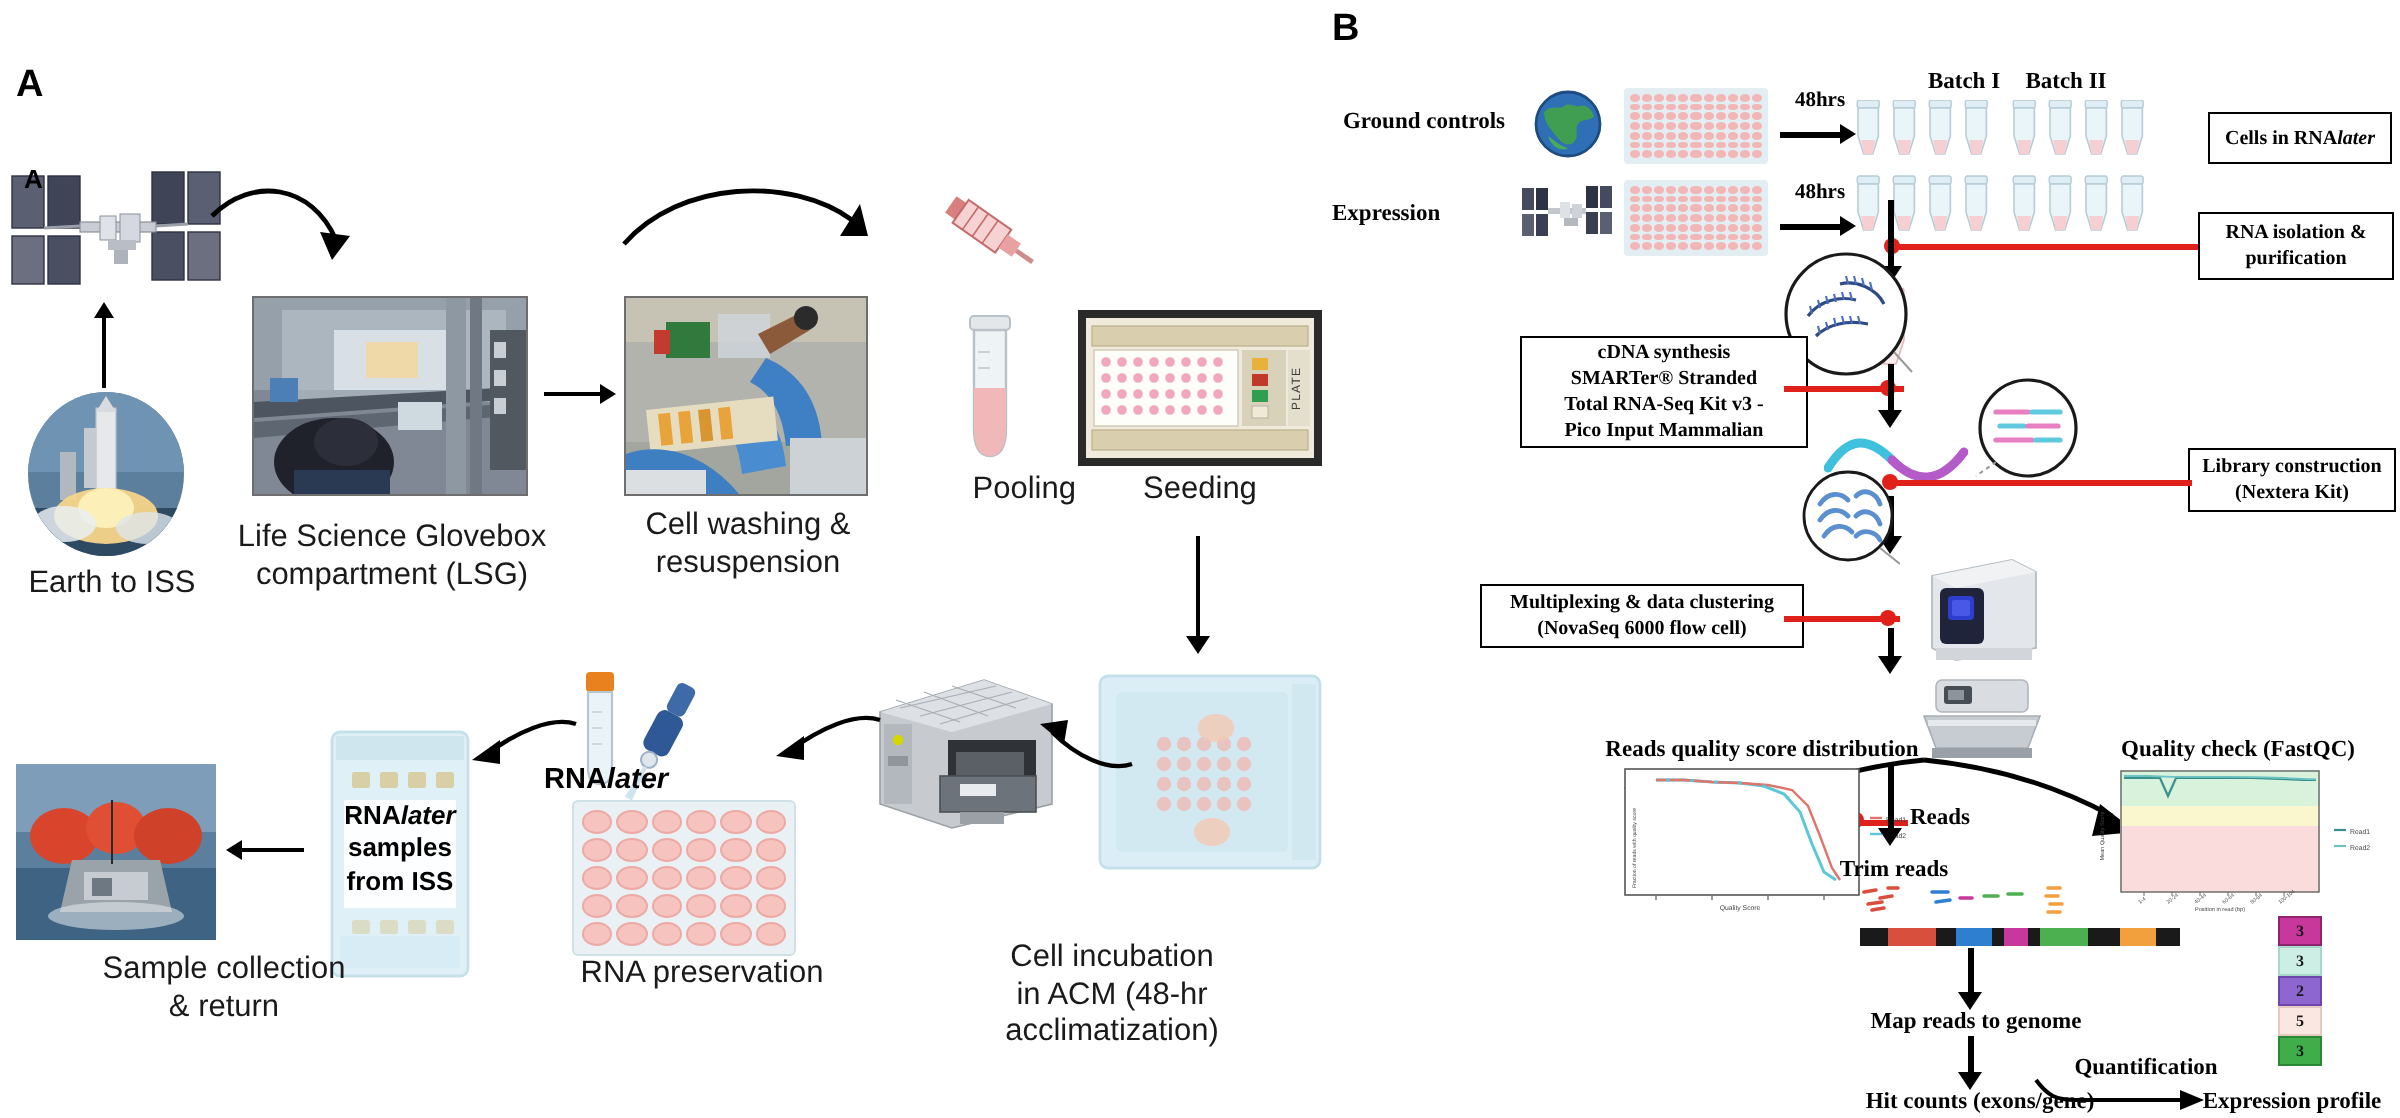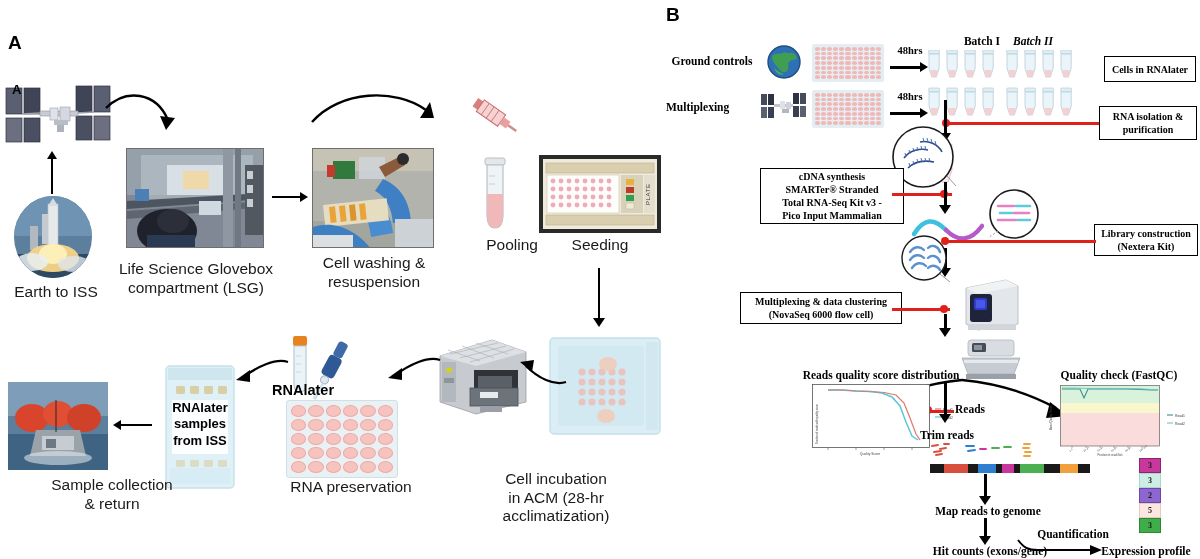--- a/index.html
+++ b/index.html
@@ -34,21 +34,21 @@
     line-height: 1.2;
     white-space: pre-line;
   }
   .a-label-b {
     font-family: "Liberation Sans", sans-serif;
     font-size: 14px;
     font-weight: bold;
     color: #000;
     text-align: center;
   }
-  .ital { }
+  .ital { font-style: italic; }
 
   
   .b-text {
     font-family: "Liberation Serif", serif;
     font-weight: bold;
     font-size: 10.5px;
     color: #000;
     text-align: center;
     line-height: 1.25;
   }
@@ -372,21 +372,21 @@
     <rect x="8" y="42" width="10" height="5" fill="#8f959b"></rect>
     <rect x="44" y="70" width="22" height="6" fill="#9aa0a6"></rect>
   </svg>
 
   <svg class="abs" style="left:518px; top:352px;" width="50" height="38" viewBox="0 0 50 38">
     <path d="M48,30 C36,34 20,26 8,14" stroke="#000" stroke-width="2.2" fill="none"></path>
     <polygon points="14,20 2,10 16,8" fill="#000"></polygon>
   </svg>
 
   <div class="abs a-label" style="left:466px; top:470px; width:180px;">Cell incubation
-in ACM (28-hr
+in ACM (48-hr
 acclimatization)</div>
 
   <svg class="abs" style="left:388px; top:354px;" width="54" height="34" viewBox="0 0 54 34">
     <path d="M52,6 C40,2 22,10 6,22" stroke="#000" stroke-width="2.2" fill="none"></path>
     <polygon points="14,14 0,24 14,26" fill="#000"></polygon>
   </svg>
 
   <div class="plateA" style="left:286px; top:400px; width:112px; height:78px; grid-template-columns:repeat(6,1fr); grid-template-rows:repeat(5,1fr);">
     <div class="wellA"></div>
       <div class="wellA"></div>
@@ -575,21 +575,21 @@
       <div class="well"></div>
       <div class="well"></div>
       <div class="well"></div>
       <div class="well"></div>
       <div class="well"></div>
     </div>
   <div class="abs b-text" style="left:890px; top:44px; width:40px;">48hrs</div>
   <div class="abs arr-line" style="left:890px; top:66px; width:32px; height:2.6px;"></div>
   <div class="arrowhead-right" style="left:920px; top:62px;"></div>
 
-  <div class="abs b-text b-text-l" style="left:666px; top:100px; width:92px; text-align:left;">Multiplexing</div>
+  <div class="abs b-text b-text-l" style="left:666px; top:100px; width:92px; text-align:left;">Expression</div>
   <svg class="abs" style="left:760px; top:90px;" width="48" height="32" viewBox="0 0 48 32">
     <rect x="1" y="4" width="6" height="11" fill="#454b5c"></rect>
     <rect x="8" y="4" width="6" height="11" fill="#2e3344"></rect>
     <rect x="1" y="17" width="6" height="11" fill="#5a6070"></rect>
     <rect x="8" y="17" width="6" height="11" fill="#3a4052"></rect>
     <rect x="33" y="3" width="6" height="11" fill="#2e3344"></rect>
     <rect x="40" y="3" width="6" height="11" fill="#454b5c"></rect>
     <rect x="33" y="16" width="6" height="11" fill="#3a4052"></rect>
     <rect x="40" y="16" width="6" height="11" fill="#5a6070"></rect>
     <rect x="14" y="14" width="19" height="3" fill="#c2c6cd"></rect>
@@ -674,21 +674,21 @@
       <div class="well"></div>
       <div class="well"></div>
       <div class="well"></div>
       <div class="well"></div>
     </div>
   <div class="abs b-text" style="left:890px; top:90px; width:40px;">48hrs</div>
   <div class="abs arr-line" style="left:890px; top:112px; width:32px; height:2.6px;"></div>
   <div class="arrowhead-right" style="left:920px; top:108px;"></div>
 
   <div class="abs b-text b-text-l" style="left:952px; top:34px; width:60px;">Batch I</div>
-  <div class="abs b-text b-text-l" style="left:1000px; top:34px; width:66px;font-style:italic;">Batch II</div>
+  <div class="abs b-text b-text-l" style="left:1000px; top:34px; width:66px;">Batch II</div>
 
   <svg class="abs" style="left:928px; top:50px;" width="148" height="76" viewBox="0 0 148 76">
     <defs>
       <g id="eppTube">
         <rect x="0.6" y="0" width="11" height="4" rx="1.2" fill="#dfeef5" stroke="#b6ccd6" stroke-width="0.7"></rect>
         <path d="M1,4 L11.2,4 L11.2,18 L8.4,27 L3.8,27 L1,18 Z" fill="#eaf5fa" stroke="#b6ccd6" stroke-width="0.8"></path>
         <path d="M2.6,20 L9.6,20 L8.4,27 L3.8,27 Z" fill="#f6cfd2"></path>
       </g>
     </defs>
     <use href="#eppTube" x="0" y="0"></use>

